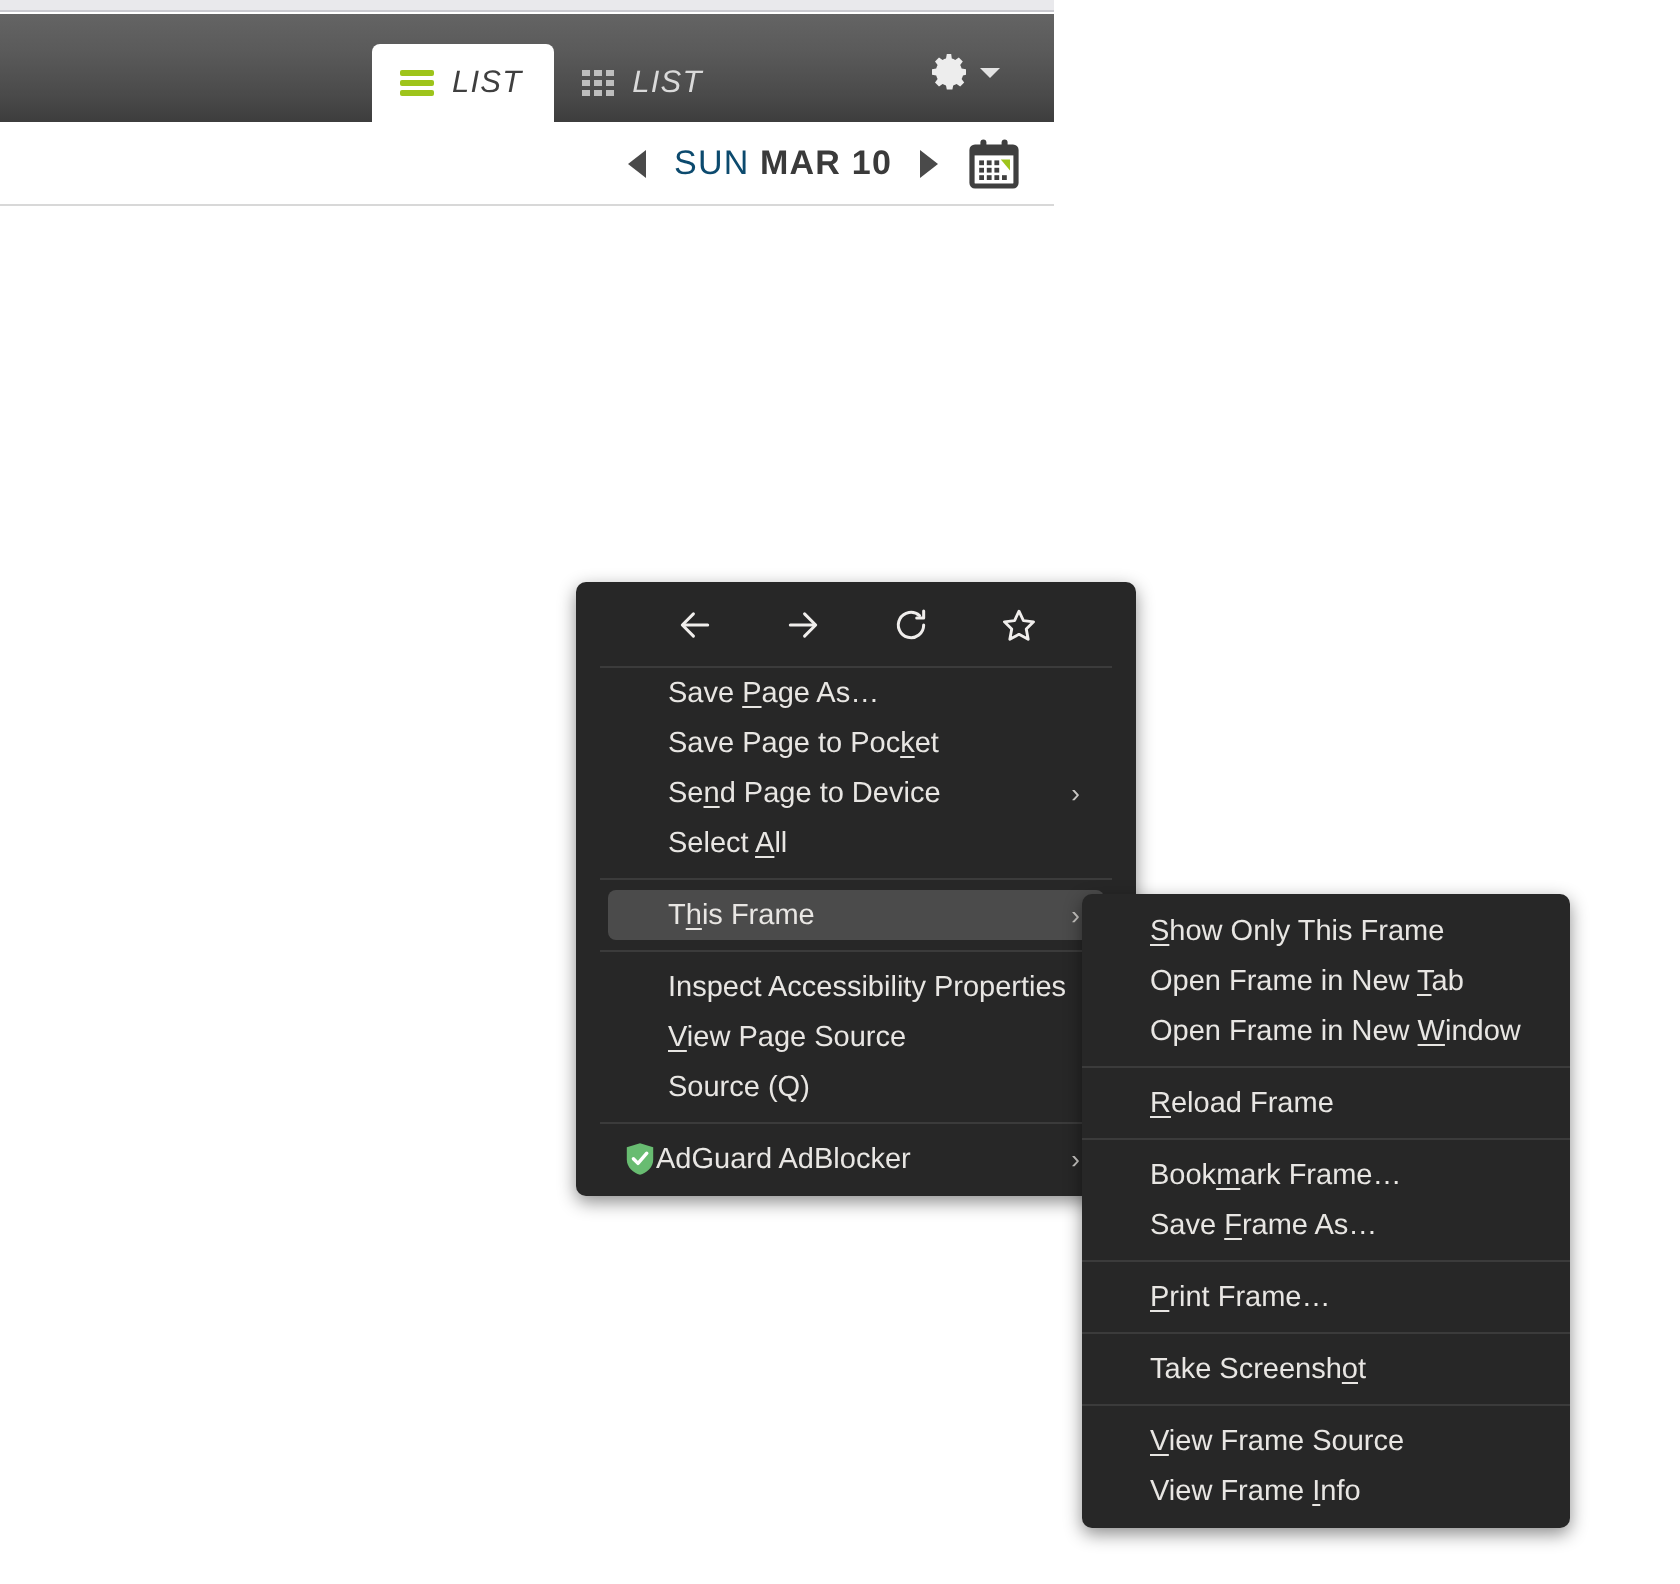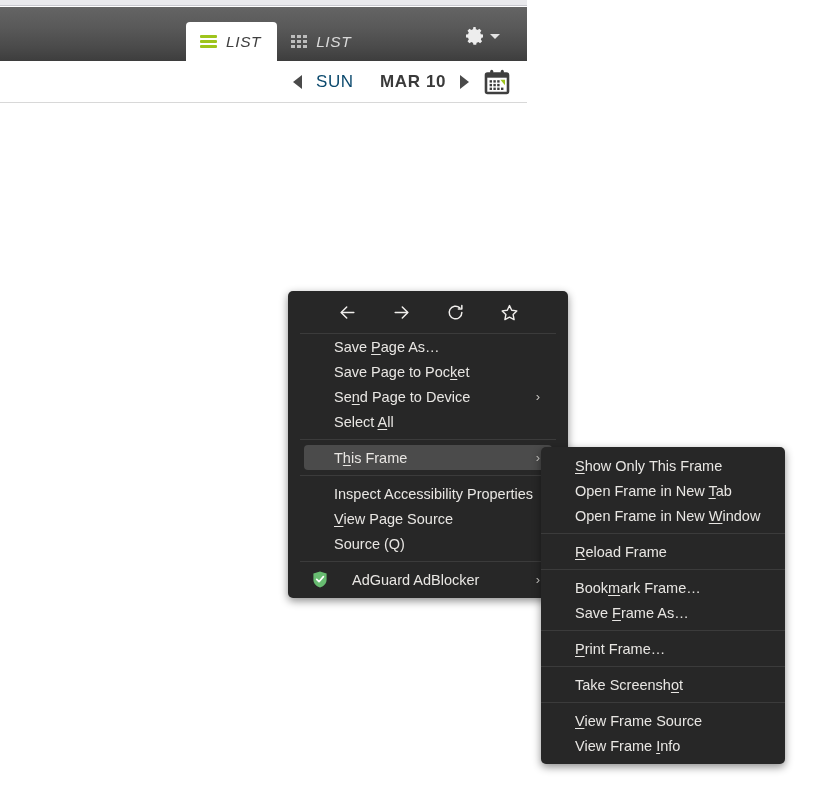--- a/index.html
+++ b/index.html
@@ -131,21 +131,21 @@
     border-top: 7px solid transparent;
     border-bottom: 7px solid transparent;
     border-left: 9px solid #4a4a4a;
   }
   #date-text {
     font-size: 17px;
     letter-spacing: 0.6px;
     white-space: nowrap;
   }
   #date-text .dow { color: #0c4a6e; font-weight: normal; }
-  #date-text .dmy { color: #3a3a3a; font-weight: bold; margin-left: 21px; }
+  #date-text .dmy { color: #3a3a3a; font-weight: bold; }
 
   
   .ctx-menu {
     position: absolute;
     background: #272727;
     border-radius: 5px;
     box-shadow: 0 3px 9px rgba(0,0,0,0.45);
     padding: 12px;
     font-size: 14.5px;
     color: #e8e6e3;
@@ -181,21 +181,21 @@
     position: relative;
     display: flex;
     align-items: center;
     height: 25px;
     padding: 0 12px 0 30px;
     margin: 0 4px;
     border-radius: 4px;
     white-space: nowrap;
     box-sizing: border-box;
   }
-  .mi.with-icon { padding-left: 8px; gap: 24px; }
+  .mi.with-icon { padding-left: 8px; gap: 0; }
   .mi.highlight { background: #4b4b4b; }
   .mi .label { flex: 1; }
   .mi .label u { text-decoration: underline; text-underline-offset: 2px; }
   .submenu-arrow {
     color: #c8c6c3;
     font-size: 13px;
     line-height: 1;
     margin-left: 10px;
   }
   .shield {

